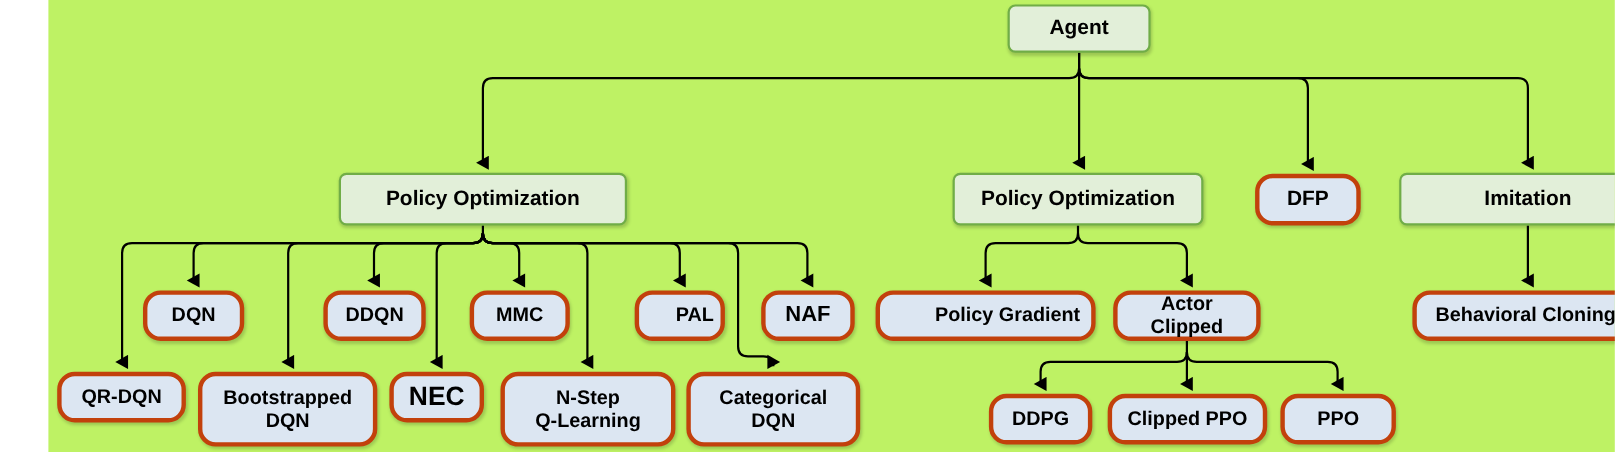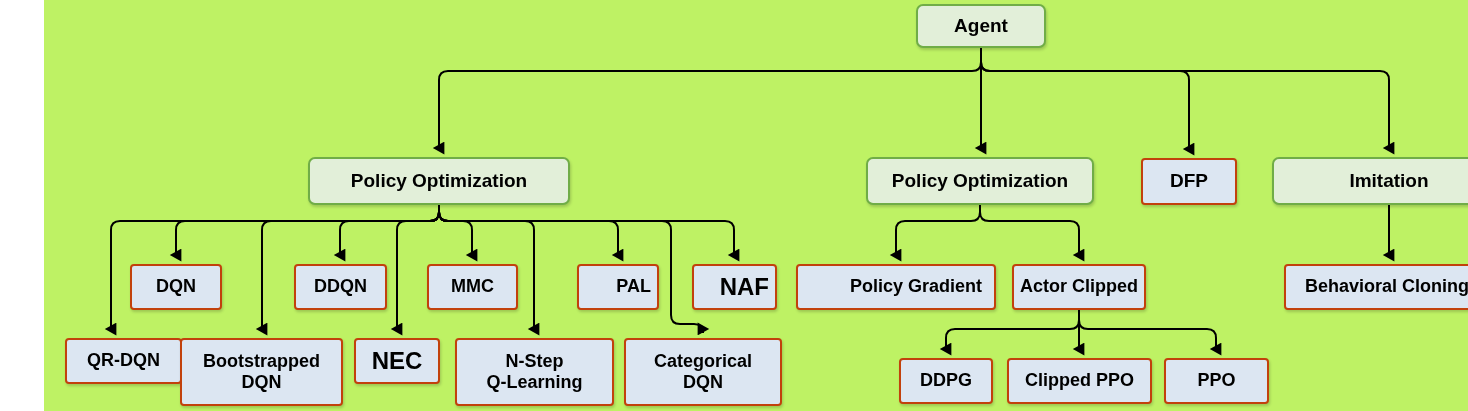--- a/index.html
+++ b/index.html
@@ -40,22 +40,22 @@
     z-index: 5;
   }
   .node-green {
     background: #e2efd9;
     border: 2px solid #70ad47;
     border-radius: 7px;
     box-shadow: 1px 2px 3px rgba(0,0,0,0.18);
   }
   .node-blue {
     background: #dce6f2;
-    border: 2px solid #c2410c;
-    border-radius: 4px;
+    border: 4px solid #c2410c;
+    border-radius: 16px;
     box-shadow: 1px 2px 3px rgba(0,0,0,0.18);
   }
   .node-label {
     display: block;
     padding: 0 6px;
     white-space: pre-line;
   }
 </style>
 </head>
 <body>
@@ -111,33 +111,33 @@
       </div>
       <div class="node node-blue" style="left: 250px; top: 264px; width: 93px; height: 46px; font-size: 18px;">
         <span class="node-label">DDQN</span>
       </div>
       <div class="node node-blue" style="left: 383px; top: 264px; width: 91px; height: 46px; font-size: 18px;">
         <span class="node-label">MMC</span>
       </div>
       <div class="node node-blue" style="left: 533px; top: 264px; width: 82px; height: 46px; font-size: 18px; justify-content: flex-end;">
         <span class="node-label">PAL</span>
       </div>
-      <div class="node node-blue" style="left: 648px; top: 264px; width: 85px; height: 46px; font-size: 24px; justify-content: flex-end;">
+      <div class="node node-blue" style="left: 648px; top: 264px; width: 85px; height: 46px; font-size: 20px;">
         <span class="node-label">NAF</span>
       </div>
       <div class="node node-blue" style="left: 752px; top: 264px; width: 200px; height: 46px; font-size: 18px; padding-left: 40px;">
         <span class="node-label">Policy Gradient</span>
       </div>
       <div class="node node-blue" style="left: 968px; top: 264px; width: 134px; height: 46px; font-size: 18px;">
         <span class="node-label">Actor Clipped</span>
       </div>
       <div class="node node-blue" style="left: 1240px; top: 264px; width: 206px; height: 46px; font-size: 18px;">
         <span class="node-label">Behavioral Cloning</span>
       </div>
-      <div class="node node-blue" style="left: 21px; top: 338px; width: 117px; height: 46px; font-size: 18px;">
+      <div class="node node-blue" style="left: 8px; top: 338px; width: 117px; height: 46px; font-size: 18px;">
         <span class="node-label">QR-DQN</span>
       </div>
       <div class="node node-blue" style="left: 136px; top: 338px; width: 163px; height: 68px; font-size: 18px;">
         <span class="node-label">Bootstrapped
 DQN</span>
       </div>
       <div class="node node-blue" style="left: 310px; top: 338px; width: 86px; height: 46px; font-size: 24px;">
         <span class="node-label">NEC</span>
       </div>
       <div class="node node-blue" style="left: 411px; top: 338px; width: 159px; height: 68px; font-size: 18px;">

